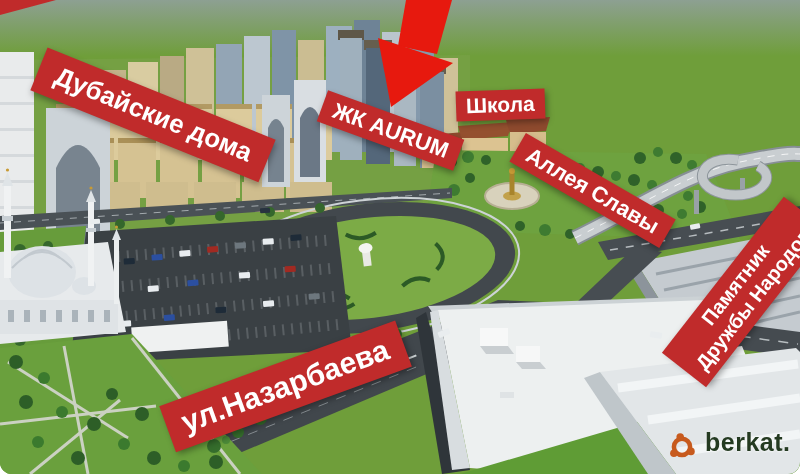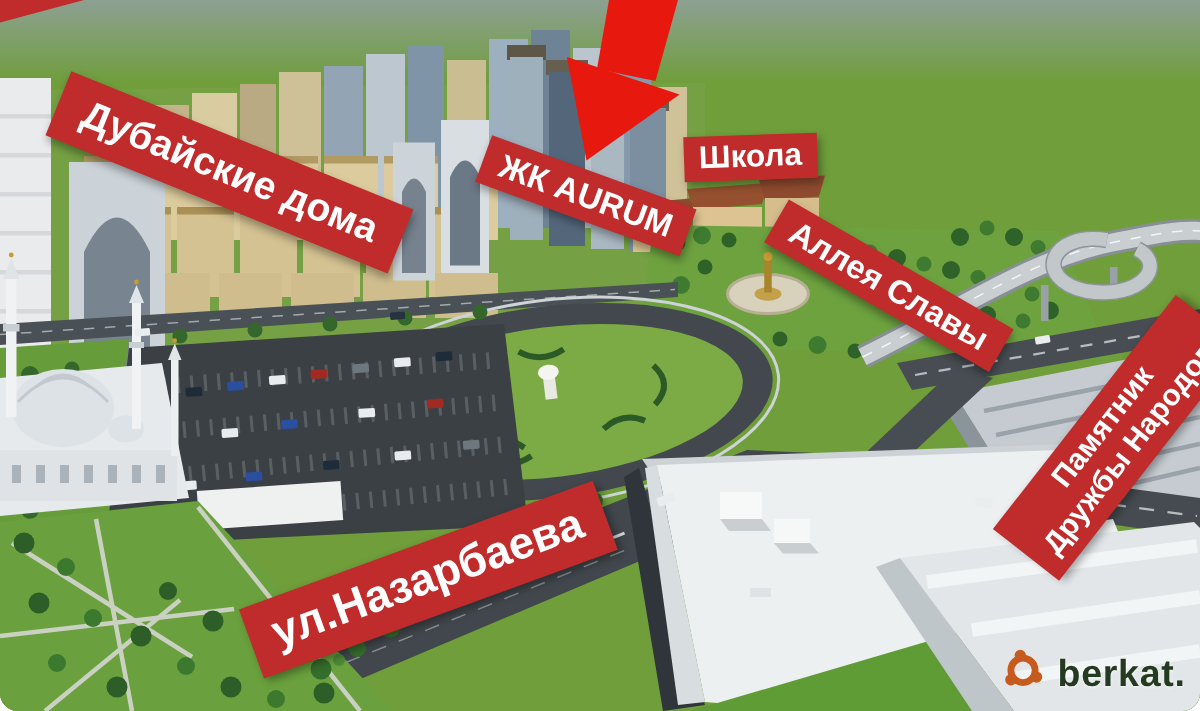--- a/index.html
+++ b/index.html
@@ -7,21 +7,21 @@
          border-radius:0 0 12px 12px;font-family:"Liberation Sans",sans-serif;}
   .scene{position:absolute;left:0;top:0;}
   .banner{position:absolute;background:#c02b2b;color:#ffffff;font-weight:700;white-space:nowrap;
           line-height:1.15;box-shadow:2px 3px 6px rgba(0,0,0,.35);}
   .b-dubai   {left:30px;  top:92px;  font-size:26px;padding:8px 18px;transform:rotate(22deg);}
   .b-aurum   {left:318px; top:114px; font-size:22px;padding:4px 12px;transform:rotate(20deg);}
   .b-school  {left:456px; top:90px;  font-size:21px;padding:3px 10px;transform:rotate(-2deg);}
   .b-alley   {left:506px; top:174px; font-size:22px;padding:4px 12px;transform:rotate(30deg);}
   .b-monument{left:646px; top:264px; font-size:20px;padding:5px 12px;text-align:center;transform:rotate(-52deg);}
   .b-street  {left:160px; top:362px; font-size:30px;padding:7px 16px;transform:rotate(-20deg);}
-  .watermark{position:absolute;left:664px;top:428px;display:flex;align-items:flex-end;gap:5px;}
+  .watermark{position:absolute;left:664px;top:428px;display:flex;align-items:flex-start;gap:5px;}
   .watermark span{font-size:25px;font-weight:700;color:#243a21;letter-spacing:.5px;
                   text-shadow:0 1px 2px rgba(255,255,255,.55),0 0 5px rgba(255,255,255,.35);}
 </style>
 </head>
 <body>
 
 <div class="stage">
 
   <svg class="scene" width="800" height="474" viewBox="0 0 800 474" xmlns="http://www.w3.org/2000/svg">
     <defs>

